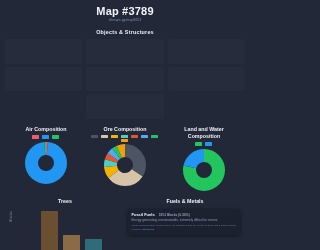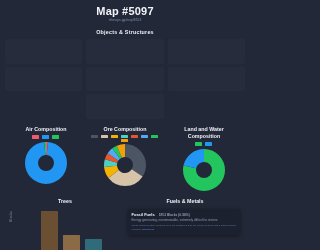--- a/index.html
+++ b/index.html
@@ -128,21 +128,21 @@
     font-size: 2.5px; color: #6d7a96; line-height: 3.8px; margin-top: 1.5px;
   }
   .tt-link { color: #5b8def; }
 </style>
 </head>
 <body>
 
 <div id="page">
 
   <div class="header">
-    <div class="map-title">Map #5097</div>
+    <div class="map-title">Map #3789</div>
     <div class="map-sub">nftmaps.gg/map/8553</div>
   </div>
   <div class="section-heading">Objects &amp; Structures</div>
 
   <div class="card-grid" id="card-grid">
       <div class="card"><div class="card-title"></div><div class="card-stat"></div><div class="badge common"></div></div>
       <div class="card"><div class="card-title"></div><div class="card-stat"></div><div class="badge common"></div></div>
       <div class="card"><div class="card-title"></div><div class="card-stat"></div><div class="badge common"></div></div>
       <div class="card"><div class="card-title"></div><div class="card-stat"></div><div class="badge epic"></div></div>
       <div class="card"><div class="card-title"></div><div class="card-stat"></div><div class="badge common"></div></div>

